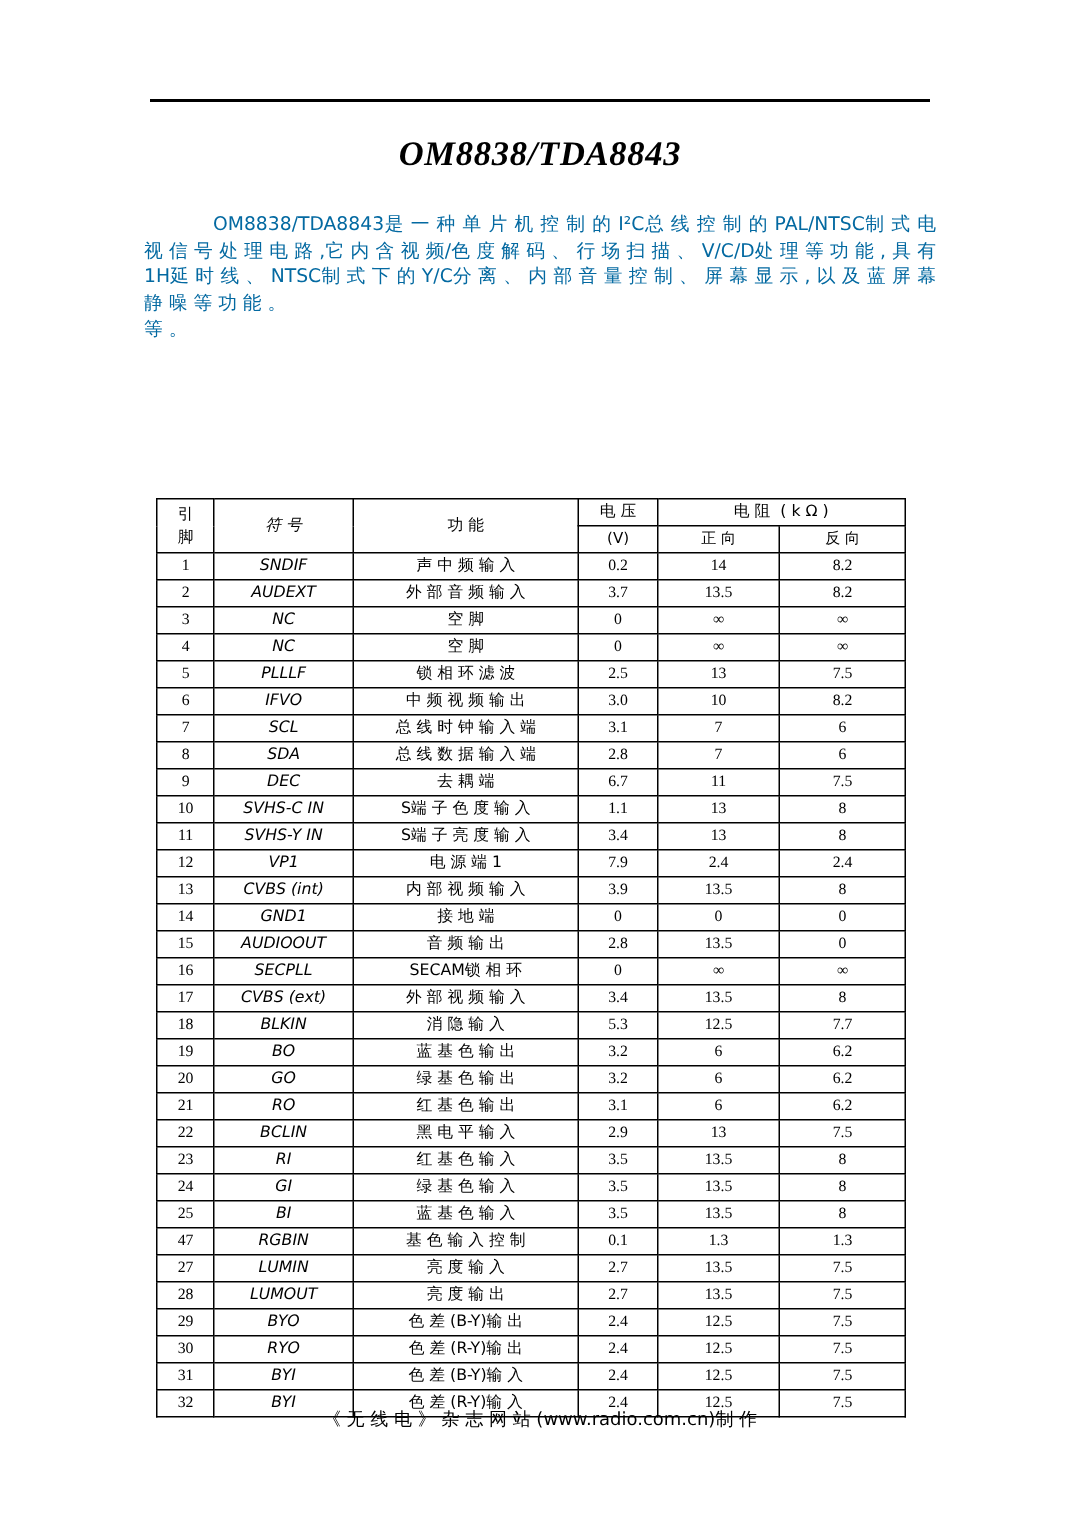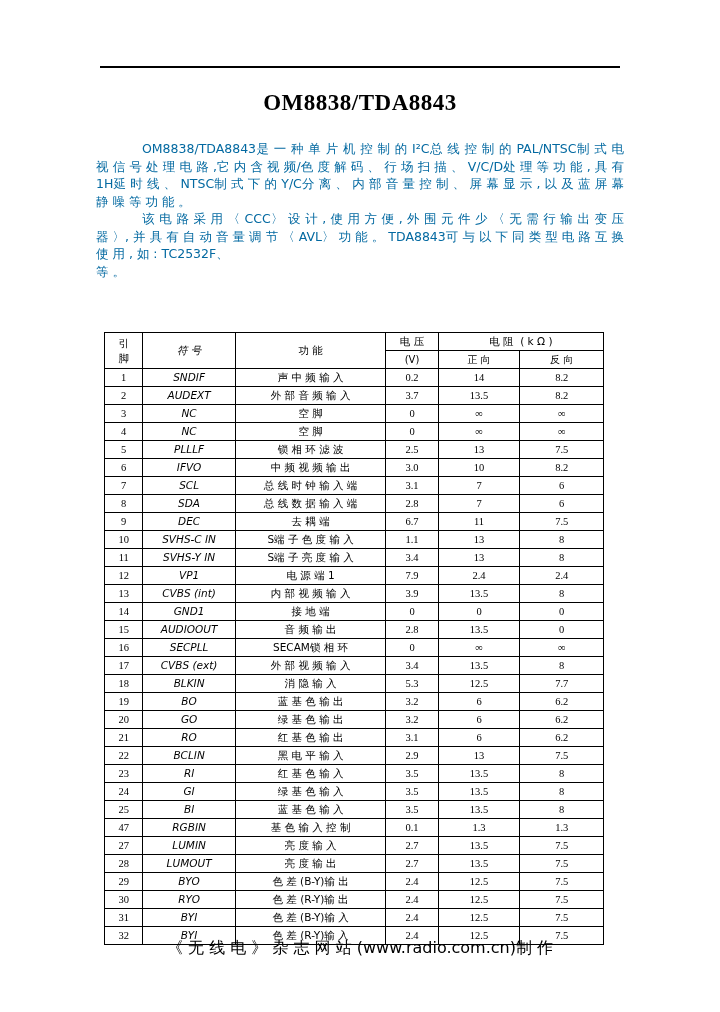--- a/index.html
+++ b/index.html
@@ -31,20 +31,21 @@
   .title {
     position: absolute;
     left: 0;
     top: 90px;
     width: 720px;
     text-align: center;
     font-size: 23px;
     font-weight: bold;
     font-family: "Liberation Serif", serif;
     letter-spacing: 0.5px;
+    font-style: italic;
   }
   .body-text {
     position: absolute;
     left: 96px;
     top: 140px;
     width: 528px;
     font-size: 12.5px;
     line-height: 17.5px;
     text-align: justify;
     color: #0369a1;
@@ -82,36 +83,35 @@
   .col-r2    { width: 84px; }
   th.hdr-main { height: 20px; }
   .hdr-sub td { height: 16px; font-size: 10px; }
   .hdr-tall { height: 24px; }
   .footer {
     position: absolute;
     left: 0;
     top: 938px;
     width: 720px;
     text-align: center;
-    font-size: 16px;
+    font-size: 12px;
   }
   .cjk { font-family: "DejaVu Sans", sans-serif; }
 </style>
 </head>
 <body>
 
 <div class="page">
 
   <div class="rule"></div>
 
   <div class="title">OM8838/TDA8843</div>
 
   <div class="body-text">
     <p class="cjk"><span class="indent"></span><span>OM8838/TDA8843是 一 种 单 片 机 控 制 的 I²C总 线 控 制 的 PAL/NTSC制 式 电 视 信 号 处 理 电 路 ,它 内 含 视 频/色 度 解 码 、 行 场 扫 描 、 V/C/D处 理 等 功 能 , 具 有 1H延 时 线 、 NTSC制 式 下 的 Y/C分 离 、 内 部 音 量 控 制 、 屏 幕 显 示 , 以 及 蓝 屏 幕 静 噪 等 功 能 。</span></p>
-    <p class="cjk"><span class="indent"></span><span>该 电 路 采 用 〈 CCC〉 设 计 , 使 用 方 便 , 外 围 元 件 少 〈 无 需 行 输 出 变 压 器 〉, 并 具 有 自 动 音 量 调 节 〈 AVL〉 功 能 。 TDA8843可 与 以 下 同 类 型 电 路 互 换 使 用 , 如 : TC2532F、</span></p>
     <p class="cjk"><span>等 。</span></p>
   </div>
 
   <table class="pins">
     <thead>
       <tr>
         <th class="col-pin hdr-tall cjk" rowspan="2">引<br>脚</th>
         <th class="col-sym hdr-tall cjk" rowspan="2">符 号</th>
         <th class="col-desc hdr-tall cjk" rowspan="2">功 能</th>
         <th class="col-v hdr-main cjk">电 压</th>

